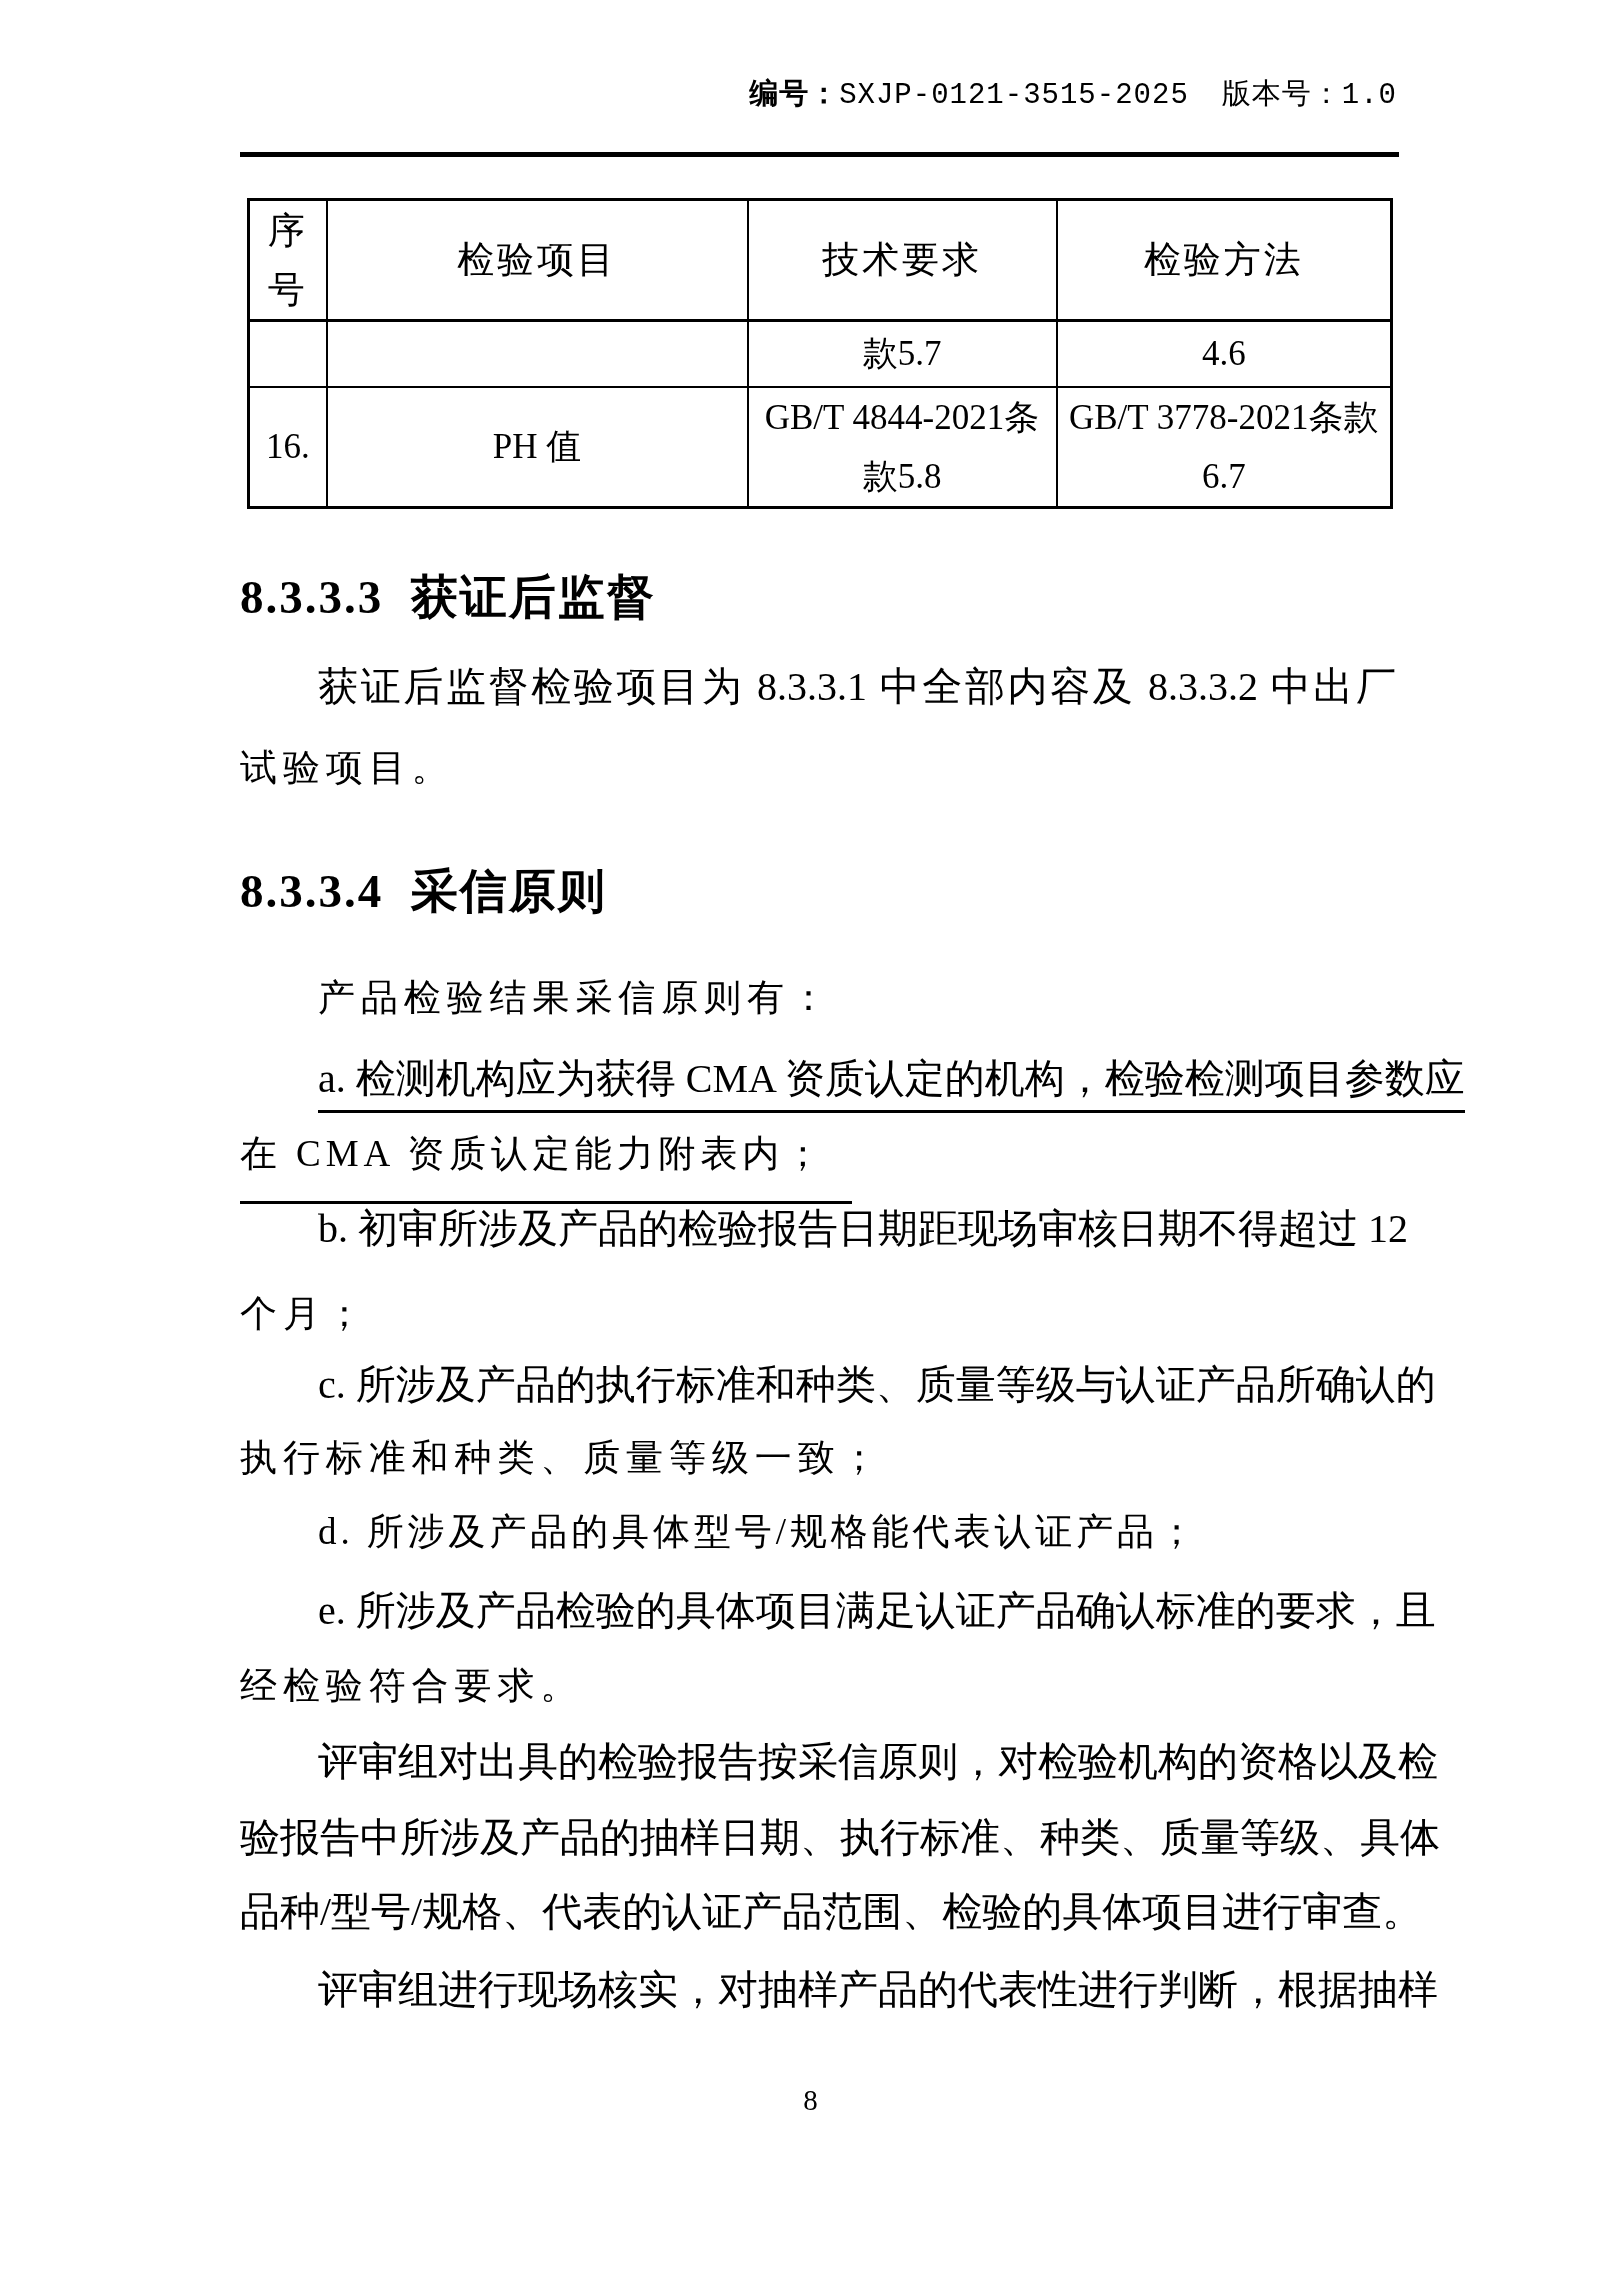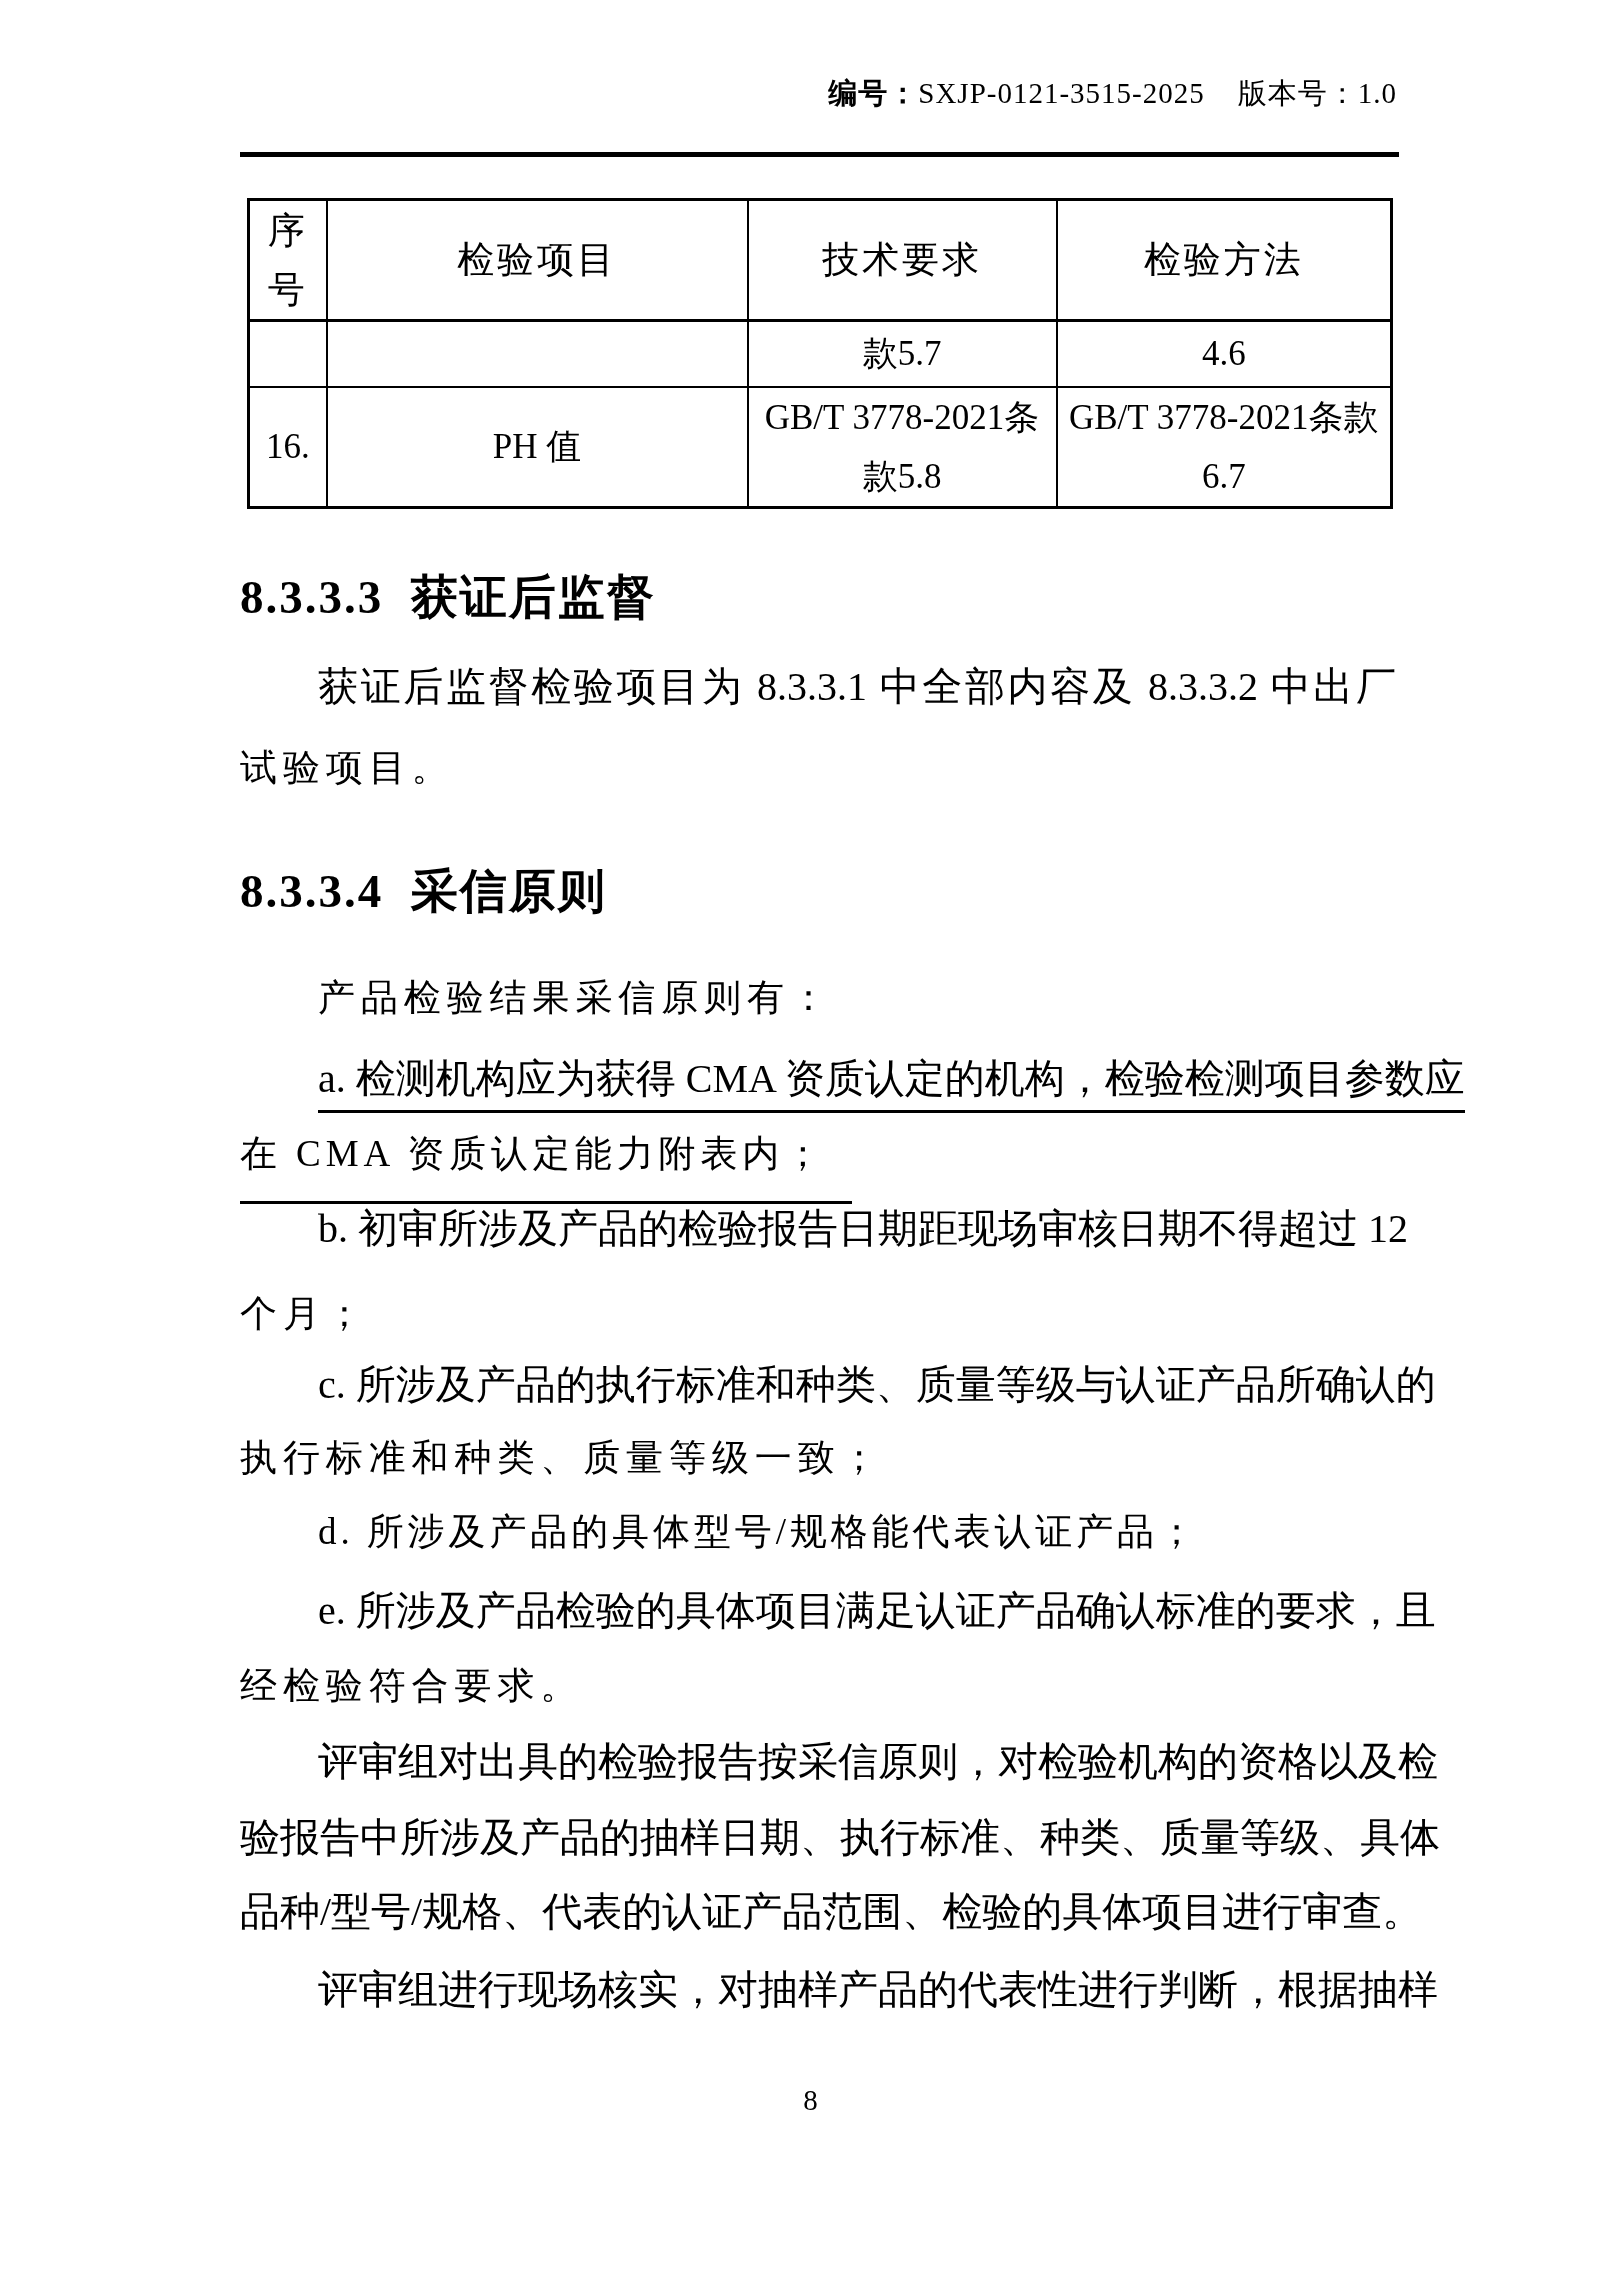--- a/index.html
+++ b/index.html
@@ -5,20 +5,21 @@
   html,body{margin:0;padding:0;background:#888;}
   .page{
     position:relative;width:1621px;height:2293px;background:#ffffff;
     margin:0 auto;overflow:hidden;color:#000;
     font-family:"Liberation Serif","DejaVu Serif",serif;
   }
   
   .doc-header{
     position:absolute;top:74px;right:224px;font-size:29px;letter-spacing:1px;
     white-space:nowrap;
+    font-family:Liberation Mono, monospace;
   }
   .doc-header .lbl{font-weight:bold;}
   .doc-header .ver-lbl{margin-left:33px;}
   .header-rule{
     position:absolute;left:240px;top:152px;width:1159px;height:4.9px;background:#000;
   }
   
   table.insp{
     position:absolute;left:247px;top:198px;width:1144px;
     border-collapse:collapse;table-layout:fixed;
@@ -92,21 +93,21 @@
       <tr class="row-a">
         <td></td>
         <td></td>
         <td>款5.7</td>
         <td>4.6</td>
       </tr>
       <tr class="row-b">
         <td>16.</td>
         <td>PH 值</td>
         <td class="cell-2line">
-          <div>GB/T 3778-2021条</div>
+          <div>GB/T 4844-2021条</div>
           <div>款5.8</div>
         </td>
         <td class="cell-2line">
           <div>GB/T 3778-2021条款</div>
           <div>6.7</div>
         </td>
       </tr>
     </tbody>
   </table>
 

